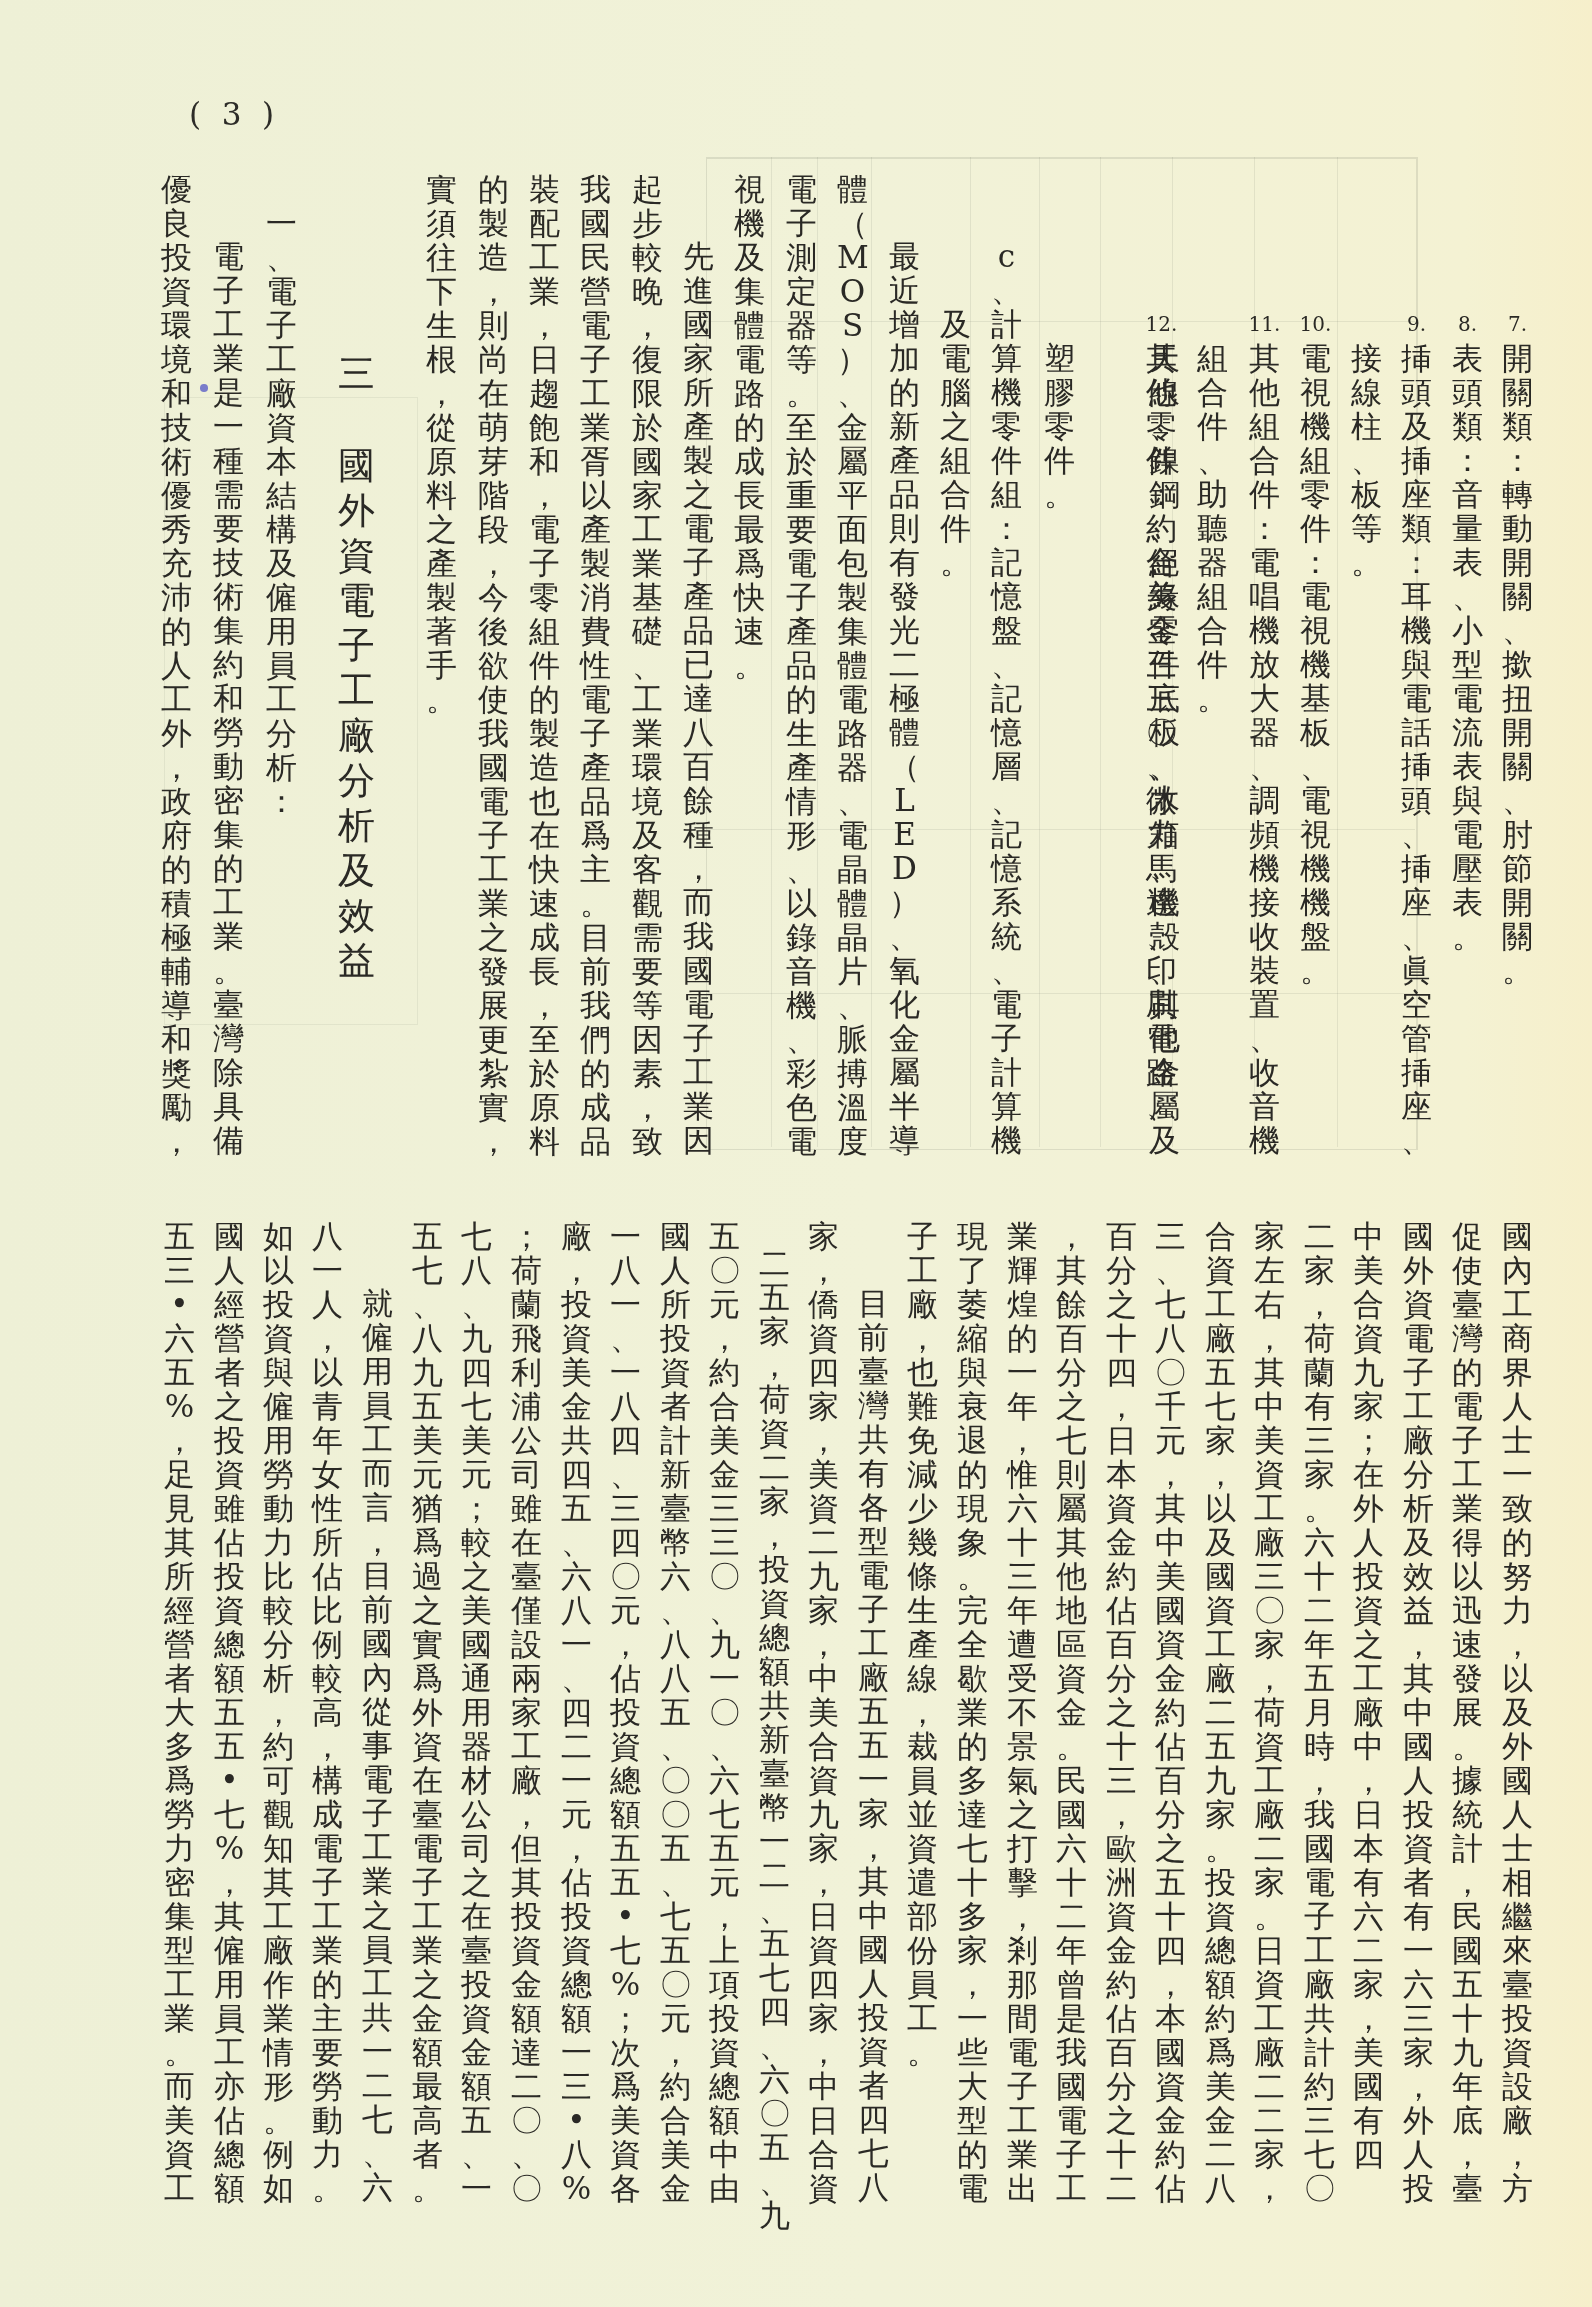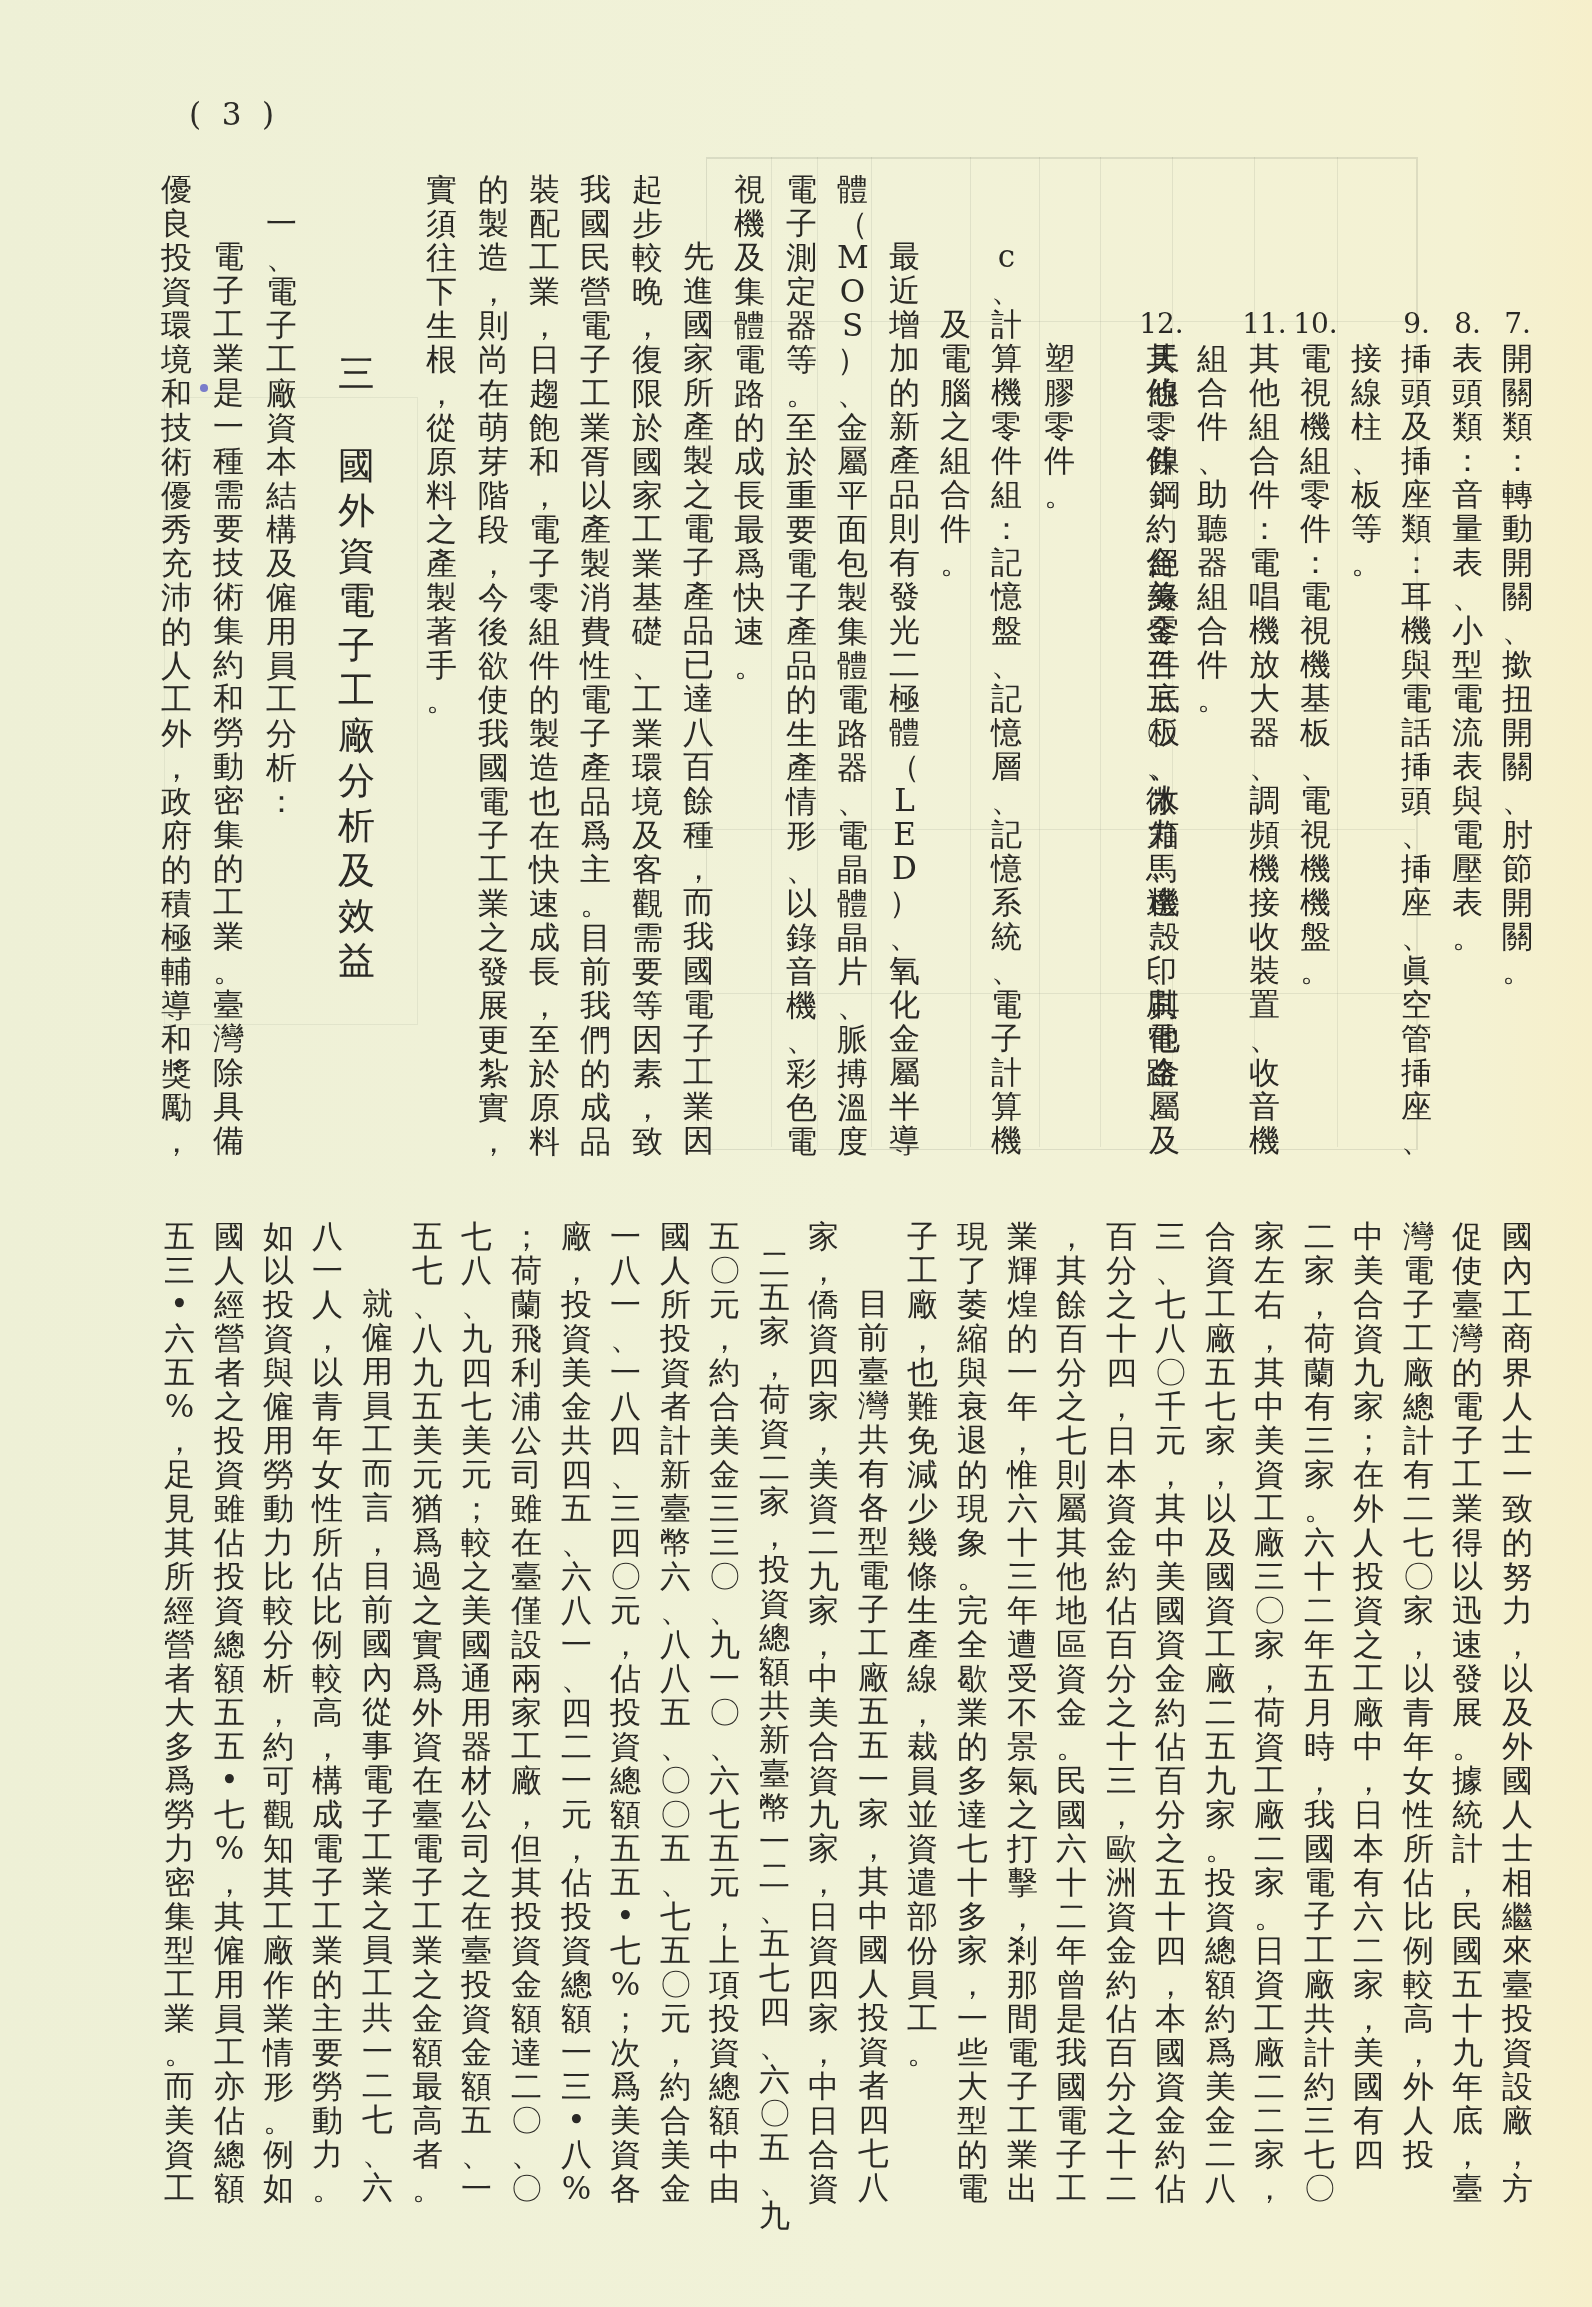--- a/index.html
+++ b/index.html
@@ -11,21 +11,21 @@
   }
   
   .col {
     position: absolute; width: 31px;
     font-size: 31px; line-height: 34px; text-align: center;
     word-break: break-all; line-break: anywhere; overflow-wrap: anywhere;
     white-space: normal;
   }
   .num {
     height: 34px; display: flex; justify-content: center; align-items: center;
-    white-space: nowrap; font-size: 28px; line-height: 34px;
+    white-space: nowrap; font-size: 20px; line-height: 34px;
   }
   .heading {
     position: absolute; width: 37px;
     font-size: 37px; line-height: 45px; text-align: center;
     word-break: break-all; line-break: anywhere; overflow-wrap: anywhere;
   }
   .page-number {
     position: absolute; left: 189px; top: 93px;
     font-size: 31px; line-height: 43px; word-spacing: 10.7px; white-space: nowrap;
     color: #2d2c28;
@@ -119,21 +119,21 @@
 </div>
 
 <div class="col" style="left:266px;top:206px;">一、電子工廠資本結構及僱用員工分析：</div>
 
 <div>
   <div class="col" style="left:213px;top:239px;">電子工業是一種需要技術集約和勞動密集的工業。臺灣除具備</div>
   <div class="col" style="left:161px;top:172px;">優良投資環境和技術優秀充沛的人工外，政府的積極輔導和獎勵，</div>
 
   <div class="col" style="left:1502px;top:1219px;">國內工商界人士一致的努力，以及外國人士相繼來臺投資設廠，方</div>
   <div class="col" style="left:1452px;top:1219px;">促使臺灣的電子工業得以迅速發展。據統計，民國五十九年底，臺</div>
-  <div class="col" style="left:1403px;top:1219px;">灣電子工廠總計有二七〇家，以青年女性所佔比例較高，外人投</div>
+  <div class="col" style="left:1403px;top:1219px;">國外資電子工廠分析及效益，其中國人投資者有一六三家，外人投</div>
   <div class="col" style="left:1353px;top:1219px;">中美合資九家；在外人投資之工廠中，日本有六二家，美國有四</div>
   <div class="col" style="left:1304px;top:1219px;">二家，荷蘭有三家。六十二年五月時，我國電子工廠共計約三七〇</div>
   <div class="col" style="left:1254px;top:1219px;">家左右，其中美資工廠三〇家，荷資工廠二家。日資工廠二二家，</div>
   <div class="col" style="left:1205px;top:1219px;">合資工廠五七家，以及國資工廠二五九家。投資總額約爲美金二八</div>
   <div class="col" style="left:1155px;top:1219px;">三、七八〇千元，其中美國資金約佔百分之五十四，本國資金約佔</div>
   <div class="col" style="left:1106px;top:1219px;">百分之十四，日本資金約佔百分之十三，歐洲資金約佔百分之十二</div>
   <div class="col" style="left:1056px;top:1219px;">，其餘百分之七則屬其他地區資金。民國六十二年曾是我國電子工</div>
   <div class="col" style="left:1007px;top:1219px;">業輝煌的一年，惟六十三年遭受不景氣之打擊，剎那間電子工業出</div>
   <div class="col" style="left:957px;top:1219px;">現了萎縮與衰退的現象。完全歇業的多達七十多家，一些大型的電</div>
   <div class="col" style="left:907px;top:1219px;">子工廠，也難免減少幾條生產線，裁員並資遣部份員工。</div>

